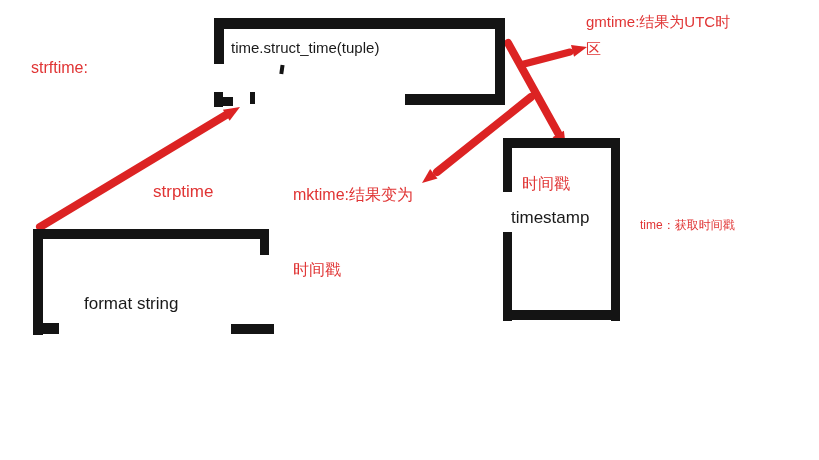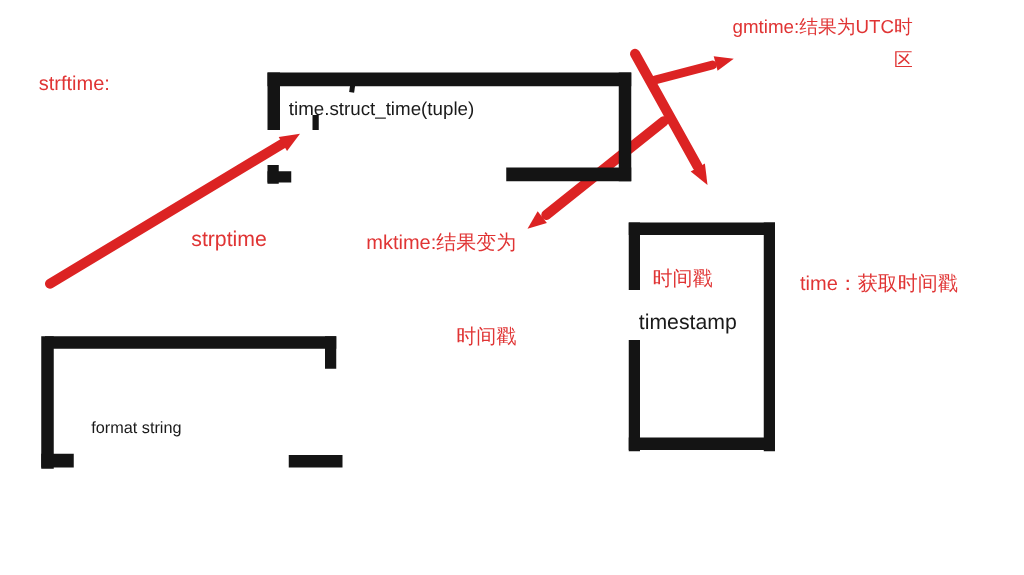--- a/index.html
+++ b/index.html
@@ -3,27 +3,27 @@
 <meta charset="utf-8">
 <style>
   html,body{margin:0;padding:0;background:#ffffff;}
   .stage{
     position:relative;
     width:819px;height:460px;
     background:#ffffff;
     overflow:hidden;
     font-family:"Liberation Sans","DejaVu Sans",sans-serif;
   }
-  .box{position:absolute;margin-top:40px;}
+  .box{position:absolute;}
   .seg{position:absolute;background:#141414;}
   .lbl{position:absolute;white-space:nowrap;line-height:1.2;}
   .red{color:#e03434;}
   .blk{color:#1a1a1a;}
   .note{position:absolute;color:#e03434;}
-  .note div{white-space:nowrap;text-align:right;}
+  .note div{white-space:nowrap;}
   .gm-note div{font-size:15px;line-height:27px;}
   .mk-note div{font-size:16px;line-height:31px;margin-top:44px;}
   svg.overlay{position:absolute;left:0;top:0;}
 </style>
 </head>
 <body>
 
 <div class="stage">
 
   <svg class="overlay" width="819" height="460" viewBox="0 0 819 460">
@@ -71,32 +71,32 @@
     <div class="lbl red" style="left:19px;top:36px;font-size:16px;">时间戳</div>
     <div class="lbl blk" style="left:8px;top:70px;font-size:17px;">timestamp</div>
   </div>
 
   <div class="box" style="left:33px;top:228px;width:236px;height:107px;">
     <div class="seg" style="left:3px;top:1px;width:233px;height:10px;"></div>
     <div class="seg" style="left:0;top:1px;width:10px;height:106px;"></div>
     <div class="seg" style="left:227px;top:1px;width:9px;height:26px;"></div>
     <div class="seg" style="left:0;top:95px;width:26px;height:11px;"></div>
     <div class="seg" style="left:198px;top:96px;width:43px;height:10px;"></div>
-    <div class="lbl blk" style="left:40px;top:66px;font-size:13px;">format string</div>
+    <div class="lbl blk" style="left:51px;top:66px;font-size:17px;">format string</div>
   </div>
 
   <div class="lbl red" style="left:31px;top:58px;font-size:16px;">strftime:</div>
 
   <div class="lbl red" style="left:153px;top:182px;font-size:17px;text-align:right;">strptime</div>
 
   <div class="note gm-note" style="left:586px;top:8px;">
     <div>gmtime:结果为UTC时</div>
     <div>区</div>
   </div>
 
   <div class="note mk-note" style="left:293px;top:135px;">
     <div>mktime:结果变为</div>
     <div>时间戳</div>
   </div>
 
-  <div class="lbl red" style="left:640px;top:218px;font-size:16px;">time：获取时间戳</div>
+  <div class="lbl red" style="left:640px;top:218px;font-size:12px;">time：获取时间戳</div>
 
 </div>
 
 </body></html>

